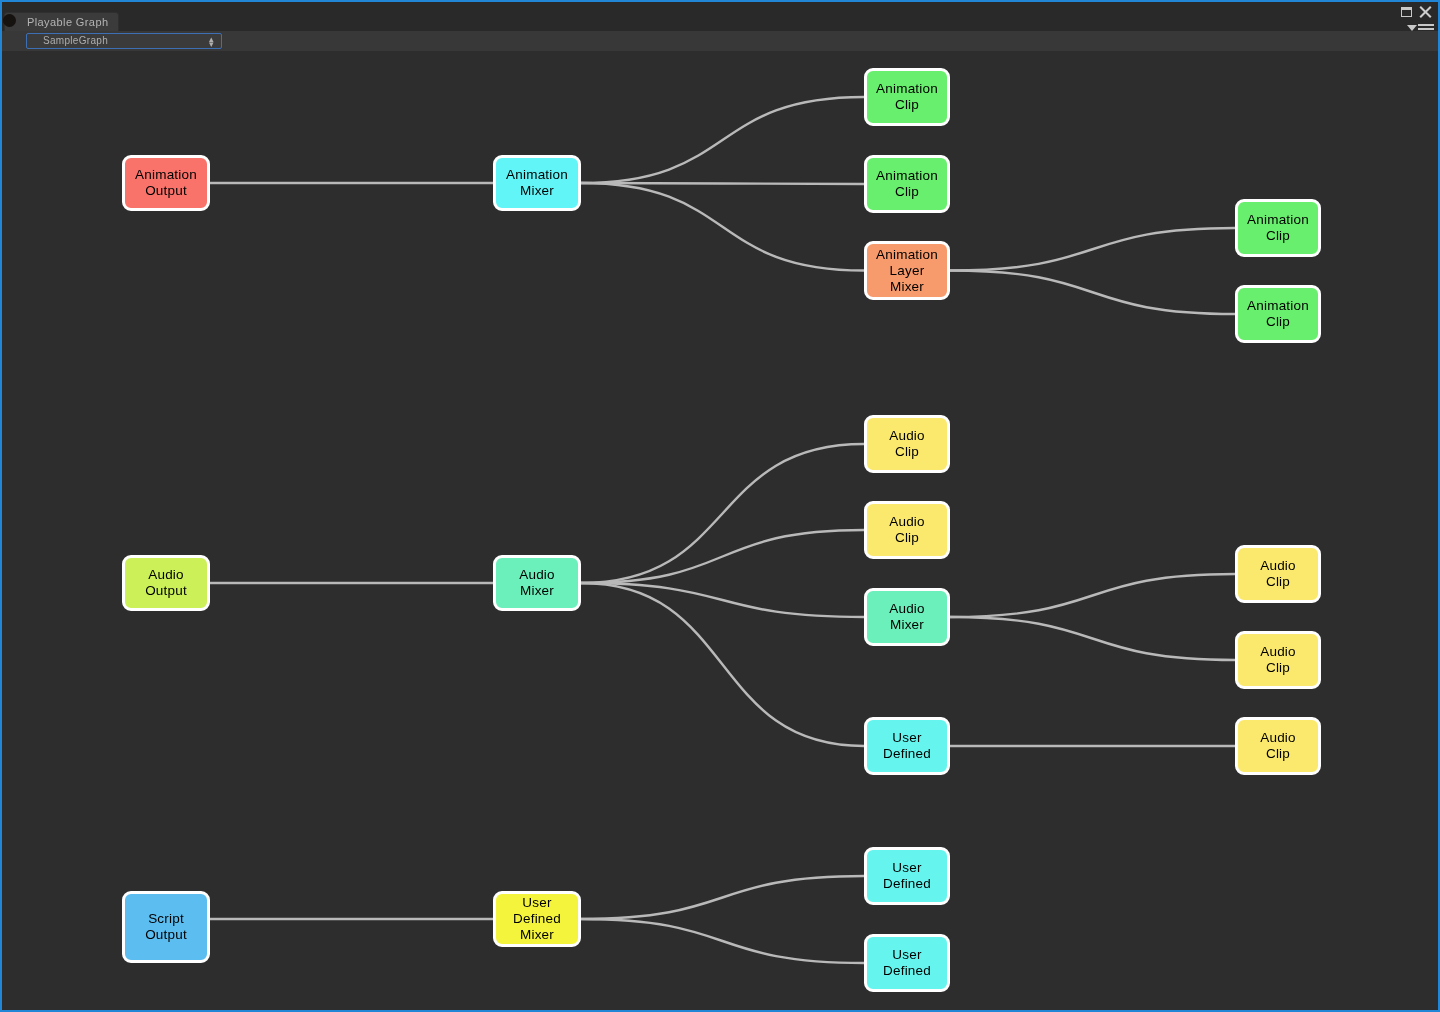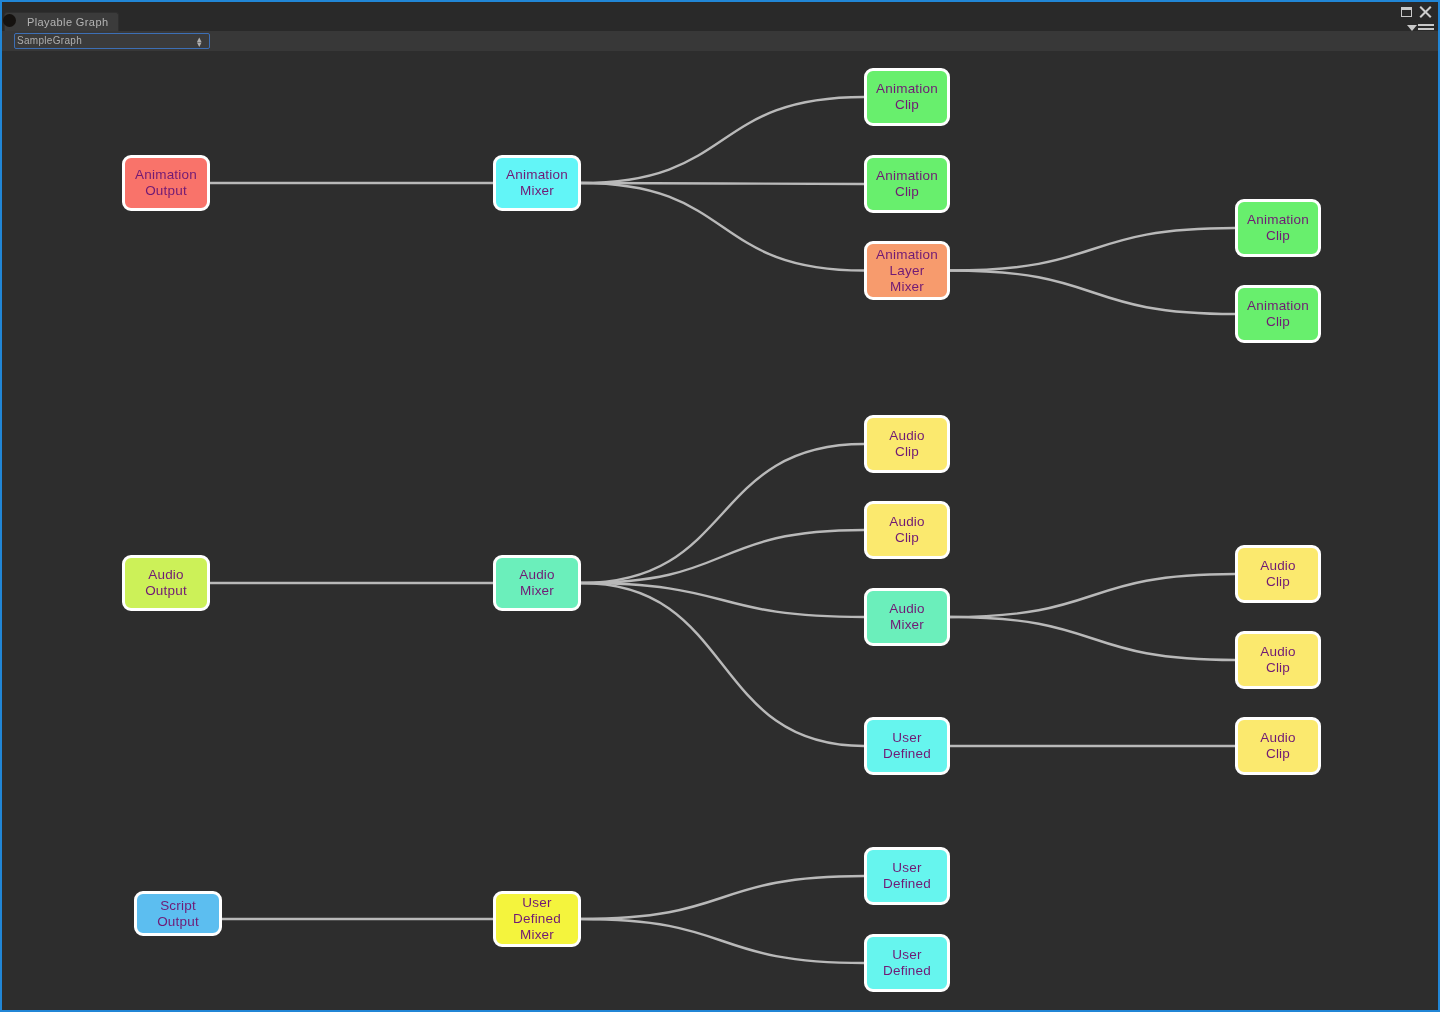--- a/index.html
+++ b/index.html
@@ -116,32 +116,32 @@
   
   #toolbar {
     position: absolute;
     left: 0; top: 29px;
     width: 100%;
     height: 20px;
     background: #383838;
   }
   #graph-select {
     position: absolute;
-    left: 12px;
+    left: 24px;
     top: 2px;
     width: 196px;
     height: 16px;
     background: #3b3b3b;
     border: 1px solid #3d6fb5;
     border-radius: 2px;
     box-sizing: border-box;
     color: #aeaeae;
     font-size: 10px;
     line-height: 14px;
-    padding-left: 2px;
+    padding-left: 16px;
     letter-spacing: 0.3px;
   }
   #graph-select-arrows {
     position: absolute;
     right: 6px;
     top: 3px;
     width: 7px;
     height: 10px;
     color: #b0b0b0;
     font-size: 9px;
@@ -164,21 +164,21 @@
     left: 0; top: 0;
     width: 100%;
     height: 100%;
     pointer-events: none;
   }
   .node {
     position: absolute;
     box-sizing: border-box;
     border: 3px solid #ffffff;
     border-radius: 9px;
-    color: #701a75;
+    color: #000000;
     font-size: 13.5px;
     line-height: 16px;
     text-align: center;
     display: flex;
     align-items: center;
     justify-content: center;
     white-space: pre-line;
     letter-spacing: 0.2px;
   }
 </style>
@@ -260,21 +260,21 @@
         <div class="node" style="left: 862px; top: 537px; width: 86px; height: 58px; background: rgb(107, 239, 187); border-color: rgb(255, 255, 255);">Audio
 Mixer</div>
         <div class="node" style="left: 862px; top: 666px; width: 86px; height: 58px; background: rgb(102, 245, 238); border-color: rgb(255, 255, 255);">User
 Defined</div>
         <div class="node" style="left: 1233px; top: 494px; width: 86px; height: 58px; background: rgb(251, 233, 110); border-color: rgb(255, 255, 255);">Audio
 Clip</div>
         <div class="node" style="left: 1233px; top: 580px; width: 86px; height: 58px; background: rgb(251, 233, 110); border-color: rgb(255, 255, 255);">Audio
 Clip</div>
         <div class="node" style="left: 1233px; top: 666px; width: 86px; height: 58px; background: rgb(251, 233, 110); border-color: rgb(255, 255, 255);">Audio
 Clip</div>
-        <div class="node" style="left: 132px; top: 840px; width: 88px; height: 45px; background: rgb(92, 190, 240); border-color: rgb(255, 255, 255);">Script
+        <div class="node" style="left: 120px; top: 840px; width: 88px; height: 72px; background: rgb(92, 190, 240); border-color: rgb(255, 255, 255);">Script
 Output</div>
         <div class="node" style="left: 491px; top: 840px; width: 88px; height: 56px; background: rgb(244, 244, 61); border-color: rgb(255, 255, 255);">User
 Defined
 Mixer</div>
         <div class="node" style="left: 862px; top: 796px; width: 86px; height: 58px; background: rgb(102, 245, 238); border-color: rgb(255, 255, 255);">User
 Defined</div>
         <div class="node" style="left: 862px; top: 883px; width: 86px; height: 58px; background: rgb(102, 245, 238); border-color: rgb(255, 255, 255);">User
 Defined</div>
       </div>
   </div>

